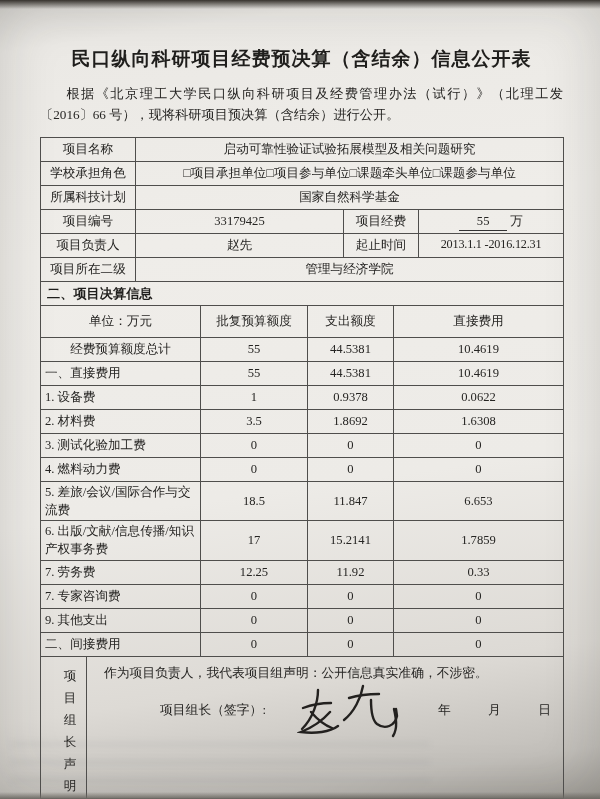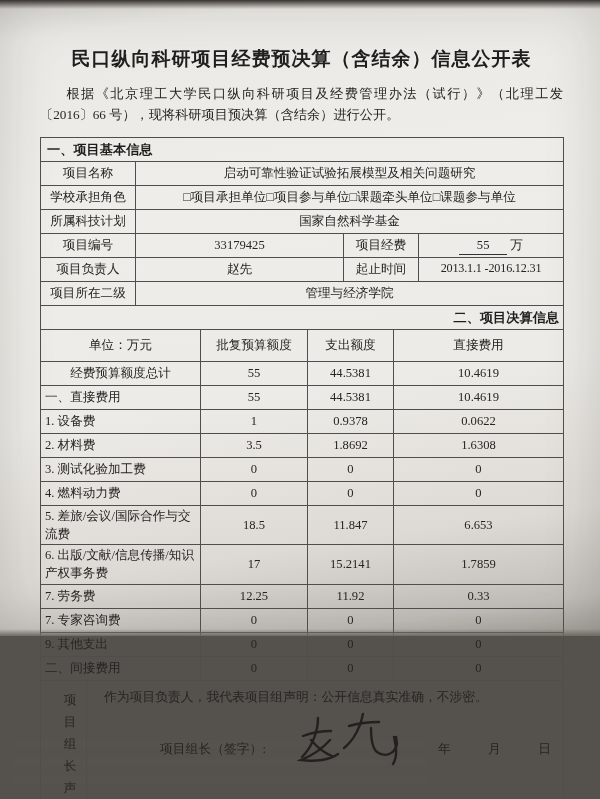--- a/index.html
+++ b/index.html
@@ -3,21 +3,21 @@
 <meta charset="utf-8">
 <style>
   html,body{margin:0;padding:0;}
   body{
     width:600px;height:799px;overflow:hidden;
     background:#55524d;
     font-family:"Liberation Serif","DejaVu Serif",serif;
     color:#2a2a28;
   }
   .photo{
-    position:relative;width:600px;height:636px;
+    position:relative;width:600px;height:799px;
     background:linear-gradient(172deg,#d8d6d2 0%,#ebe9e5 6%,#efede9 30%,#edebe7 60%,#ddDAd5 82%,#c2bfba 94%,#a3a09a 100%);
     box-shadow:inset 0 0 55px rgba(40,38,34,.18);
   }
   .edge-top{position:absolute;top:0;left:0;width:600px;height:9px;
     background:linear-gradient(180deg,#37332e 0%,rgba(55,51,46,.45) 55%,rgba(55,51,46,0) 100%);}
   .edge-bottom{position:absolute;bottom:0;left:0;width:600px;height:7px;
     background:linear-gradient(0deg,#6e6b65 0%,rgba(110,107,101,0) 100%);}
   .ghost{position:absolute;left:10px;top:742px;width:420px;height:40px;opacity:.10;
     background:repeating-linear-gradient(180deg,#6a7078 0,#6a7078 4px,transparent 4px,transparent 18px);
     filter:blur(3px);}
@@ -39,32 +39,32 @@
   .outer{border:1.6px solid #3f3e3c;}
   .stack{margin-top:-1px;}
 
   td.sec{
     font-family:"Liberation Sans","DejaVu Sans",sans-serif;
     font-weight:bold;font-size:13.2px;text-align:left;height:22px;padding-left:6px;color:#1f1e1c;
   }
   .t1 td{height:21px;text-align:center;}
   .t1 td.sec{text-align:left;}
   .t2 td{height:21px;text-align:center;}
-  .t2 td.sec{text-align:right;}
+  .t2 td.sec{text-align:left;}
   .t2 .hdr td{height:29px;}
   .t2 td.c-label{text-align:left;}
   .t2 td.c-label.center{text-align:center;}
   .tight{font-size:12.2px;letter-spacing:-0.2px;}
   .uline{display:inline-block;min-width:44px;text-align:center;border-bottom:1px solid #333;padding:0 2px;}
 
   .t3 td{vertical-align:top;padding-left:17px;}
   .decl-left{text-align:center;padding-top:8px;font-size:12.6px;line-height:1.75;}
   .decl-right{padding:7px 8px 4px 10px;}
   .statement{font-size:12.8px;}
-  .sign-row{display:flex;align-items:flex-end;margin-top:4px;height:48px;gap:29px;}
+  .sign-row{display:flex;align-items:center;margin-top:4px;height:48px;gap:29px;}
   .sign-label{margin-left:56px;font-size:12.8px;white-space:nowrap;}
   .sig{margin:-8px 0 -10px 2px;flex:0 0 auto;}
   .ymd{margin-left:auto;display:flex;justify-content:space-between;width:118px;padding-right:4px;font-size:12.8px;}
 
   .note{margin:7px 0 0 0;font-size:12.4px;color:#262523;font-style:italic;}
 </style>
 </head>
 <body>
 
 <div class="photo">
@@ -76,23 +76,20 @@
     <p class="intro">根据《北京理工大学民口纵向科研项目及经费管理办法（试行）》（北理工发〔2016〕66 号），现将科研项目预决算（含结余）进行公开。</p>
 
     <table class="t1 outer">
       <colgroup>
           <col style="width:95px">
           <col style="width:208px">
           <col style="width:75px">
           <col style="width:145px">
         </colgroup>
       <tbody>
-          <tr>
-        <td class="sec" colspan="4">一、项目基本信息</td>
-      </tr>
       <tr>
         <td>项目名称</td>
         <td colspan="3">启动可靠性验证试验拓展模型及相关问题研究</td>
       </tr>
       <tr>
         <td>学校承担角色</td>
         <td colspan="3">□项目承担单位□项目参与单位□课题牵头单位□课题参与单位</td>
       </tr>
       <tr>
         <td>所属科技计划</td>

